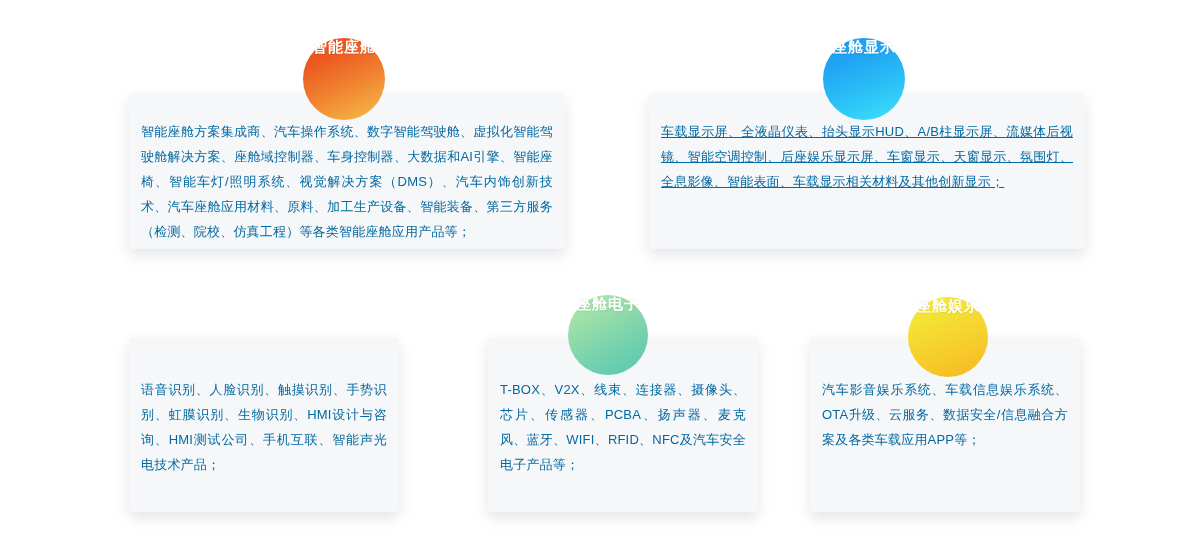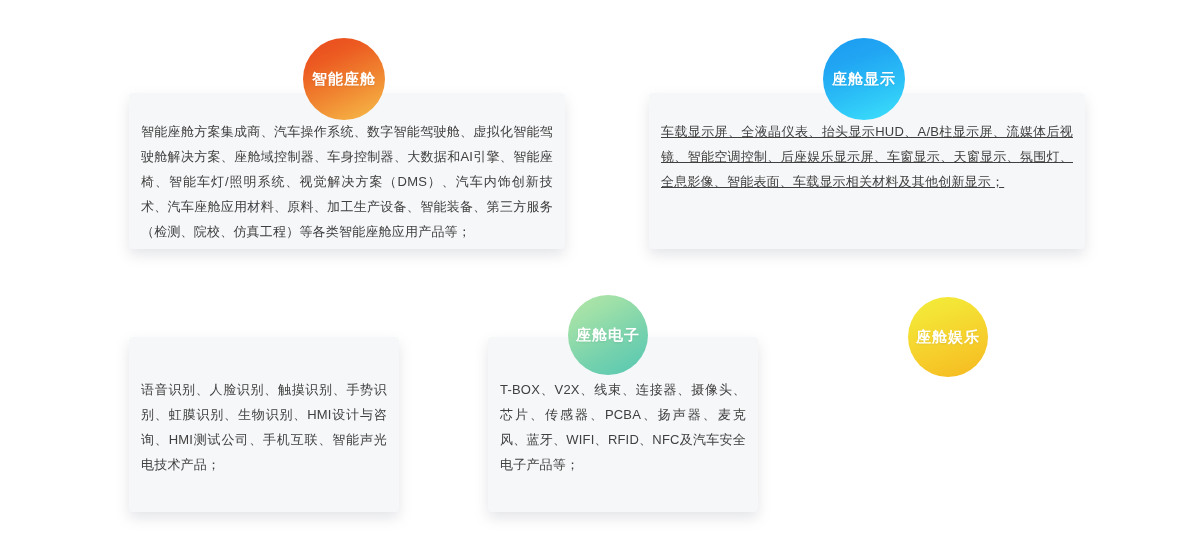--- a/index.html
+++ b/index.html
@@ -27,35 +27,35 @@
     background: #f6f7f9;
     border-radius: 4px;
     box-shadow: 0 6px 14px rgba(120,125,140,0.20);
     box-sizing: border-box;
   }
 
   .card-body {
     position: absolute;
     left: 0;
     right: 0;
-    color: #404040;
+    color: #0369a1;
     font-size: 13px;
     line-height: 25px;
     text-align: justify;
     text-justify: inter-ideograph;
     letter-spacing: 0.2px;
     box-sizing: border-box;
   }
 
   
   .badge {
     position: absolute;
     border-radius: 50%;
     display: flex;
-    align-items: center;
+    align-items: flex-start;
     justify-content: center;
     z-index: 5;
   }
   .badge-label {
     color: #ffffff;
     font-size: 15px;
     font-weight: bold;
     letter-spacing: 1px;
     white-space: nowrap;
     text-shadow: 0 1px 2px rgba(0,0,0,0.08);
@@ -141,17 +141,20 @@
     <div class="card-body">语音识别、人脸识别、触摸识别、手势识别、虹膜识别、生物识别、HMI设计与咨询、HMI测试公司、手机互联、智能声光电技术产品；</div>
   </div>
 
   <div class="card" id="card-cockpit-electronics">
     <div class="card-body">T-BOX、V2X、线束、连接器、摄像头、芯片、传感器、PCBA、扬声器、麦克风、蓝牙、WIFI、RFID、NFC及汽车安全电子产品等；</div>
   </div>
   <div class="badge" id="badge-cockpit-electronics">
     <span class="badge-label">座舱电子</span>
   </div>
 
+  <div class="card" id="card-cockpit-entertainment">
+    <div class="card-body">汽车影音娱乐系统、车载信息娱乐系统、OTA升级、云服务、数据安全/信息融合方案及各类车载应用APP等；</div>
+  </div>
   <div class="badge" id="badge-cockpit-entertainment">
     <span class="badge-label">座舱娱乐</span>
   </div>
 
 </div>
 
 </body></html>

